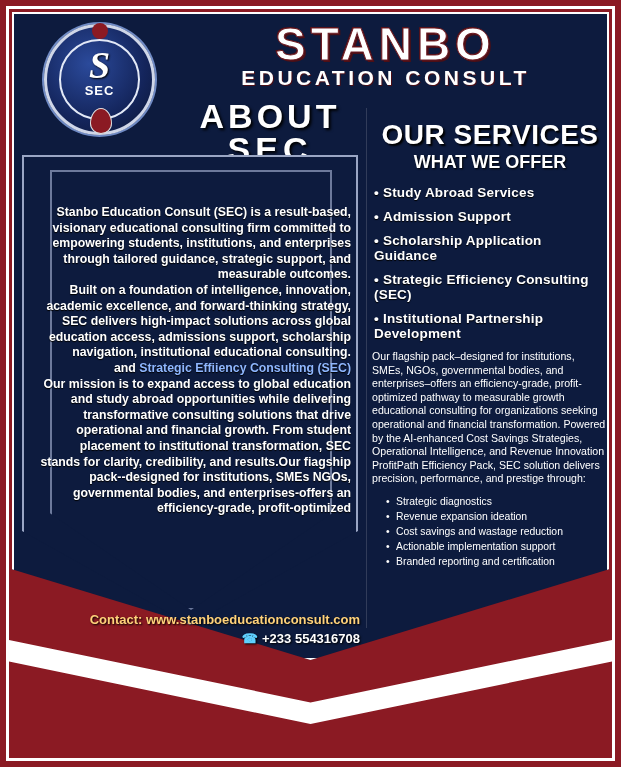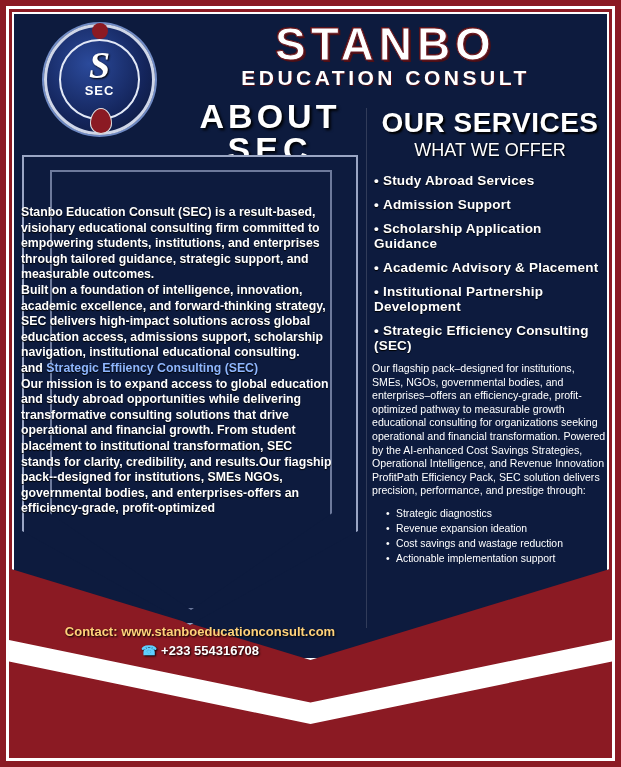--- a/index.html
+++ b/index.html
@@ -109,39 +109,39 @@
     clip-path:polygon(0 0, 100% 0, 100% 80%, 50% 100%, 0 80%);
   }
   .about-inner{
     position:absolute;left:50px;top:170px;width:282px;height:440px;
     background:#0d1b3e;
     border:2px solid #6d7a9c;
     box-sizing:border-box;
     clip-path:polygon(0 0, 100% 0, 100% 78%, 50% 100%, 0 78%);
   }
   .about-text{
-    position:absolute;left:21px;top:205px;width:312px;
+    position:absolute;left:39px;top:205px;width:312px;
     color:#ffffff;font-size:12.3px;line-height:15.6px;
-    text-align:left;font-weight:bold;
+    text-align:right;font-weight:bold;
     text-shadow:0 1px 1px #000;
   }
   .about-text p{margin:0;}
   .about-text .strat{color:#8fb7ff;}
   .about-text .and{color:#ffffff;}
   
   .services{
-    position:absolute;left:372px;top:108px;width:236px;
+    position:absolute;left:372px;top:120px;width:236px;
   }
   .services .title{
     text-align:center;color:#ffffff;font-size:28px;font-weight:bold;
     letter-spacing:0.5px;text-shadow:2px 2px 2px #000;
     line-height:30px;
   }
   .services .what{
-    text-align:center;color:#ffffff;font-size:18px;font-weight:normal;
+    text-align:center;color:#ffffff;font-size:18px;font-weight:bold;
     margin-top:2px;text-shadow:1px 1px 2px #000;
   }
   .svc-list{
     margin:12px 0 0 0;padding:0;list-style:none;
   }
   .svc-list li{
     color:#ffffff;font-size:13.5px;font-weight:bold;
     margin:0 8px 9px 2px;letter-spacing:0.2px;
     text-shadow:0 1px 1px #000;
   }
@@ -155,24 +155,23 @@
   }
   .bullets li{
     color:#ffffff;font-size:10.4px;line-height:15px;
     position:relative;padding-left:10px;
   }
   .bullets li:before{
     content:"•";position:absolute;left:0;top:0;color:#ffffff;
   }
   
   .contact{
-    position:absolute;left:40px;top:612px;width:320px;text-align:center;
+    position:absolute;left:40px;top:612px;width:320px;text-align:right;
     color:#ffd27a;font-size:13px;font-weight:bold;
     text-shadow:1px 1px 2px #000;
-    margin-top:12px;
   }
   .contact .phone{
     margin-top:4px;color:#ffffff;font-size:13px;font-weight:bold;
   }
   .contact .phone .ic{color:#5fd0ff;margin-right:4px;}
   
   .vsep{
     position:absolute;left:366px;top:108px;width:1px;height:520px;
     background:rgba(255,255,255,0.15);
   }
@@ -221,32 +220,32 @@
   </div>
 
   <div class="services">
     <div class="title">OUR SERVICES</div>
     <div class="what">WHAT WE OFFER</div>
 
     <ul class="svc-list">
       <li><span class="b">•</span><span>Study Abroad Services</span></li>
       <li><span class="b">•</span><span>Admission Support</span></li>
       <li><span class="b">•</span><span>Scholarship Application Guidance</span></li>
-      <li><span class="b">•</span><span>Academic Advisory &amp; Placement</span></li>
+      <li><span class="b">•</span><span>Strategic Efficiency Consulting (SEC)</span></li>
       <li><span class="b">•</span><span>Institutional Partnership Development</span></li>
-      <li><span class="b">•</span><span>Strategic Efficiency Consulting (SEC)</span></li>
     </ul>
 
     <div class="flagship">Our flagship pack–designed for institutions, SMEs, NGOs, governmental bodies, and enterprises–offers an efficiency-grade, profit-optimized pathway to measurable growth educational consulting for organizations seeking operational and financial transformation. Powered by the AI-enhanced Cost Savings Strategies, Operational Intelligence, and Revenue Innovation ProfitPath Efficiency Pack, SEC solution delivers precision, performance, and prestige through:</div>
 
     <ul class="bullets">
       <li>Strategic diagnostics</li>
       <li>Revenue expansion ideation</li>
       <li>Cost savings and wastage reduction</li>
       <li>Actionable implementation support</li>
+      <li>Branded reporting and certification</li>
     </ul>
   </div>
 
   <div class="contact">
     <div>Contact: www.stanboeducationconsult.com</div>
     <div class="phone">
       <span class="ic">☎</span><span>+233 554316708</span>
     </div>
   </div>
 </div>

